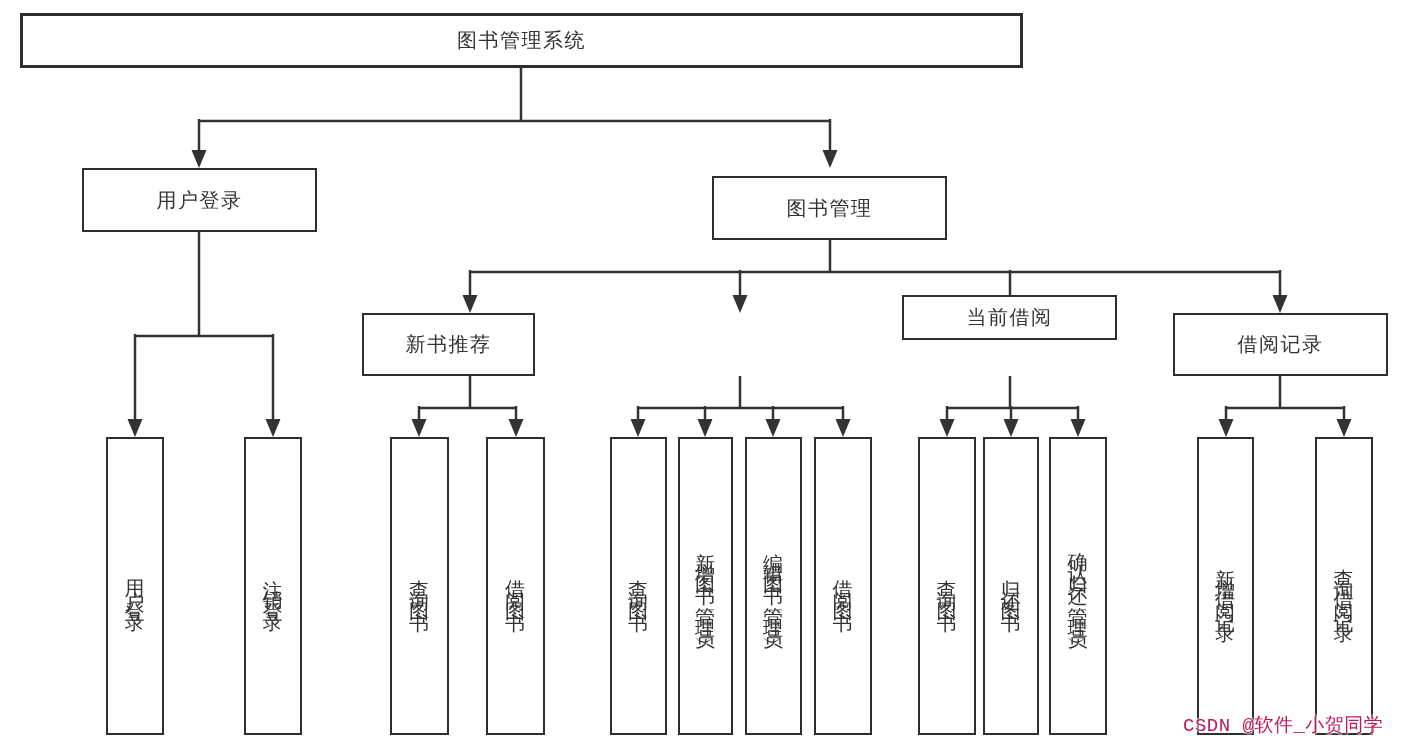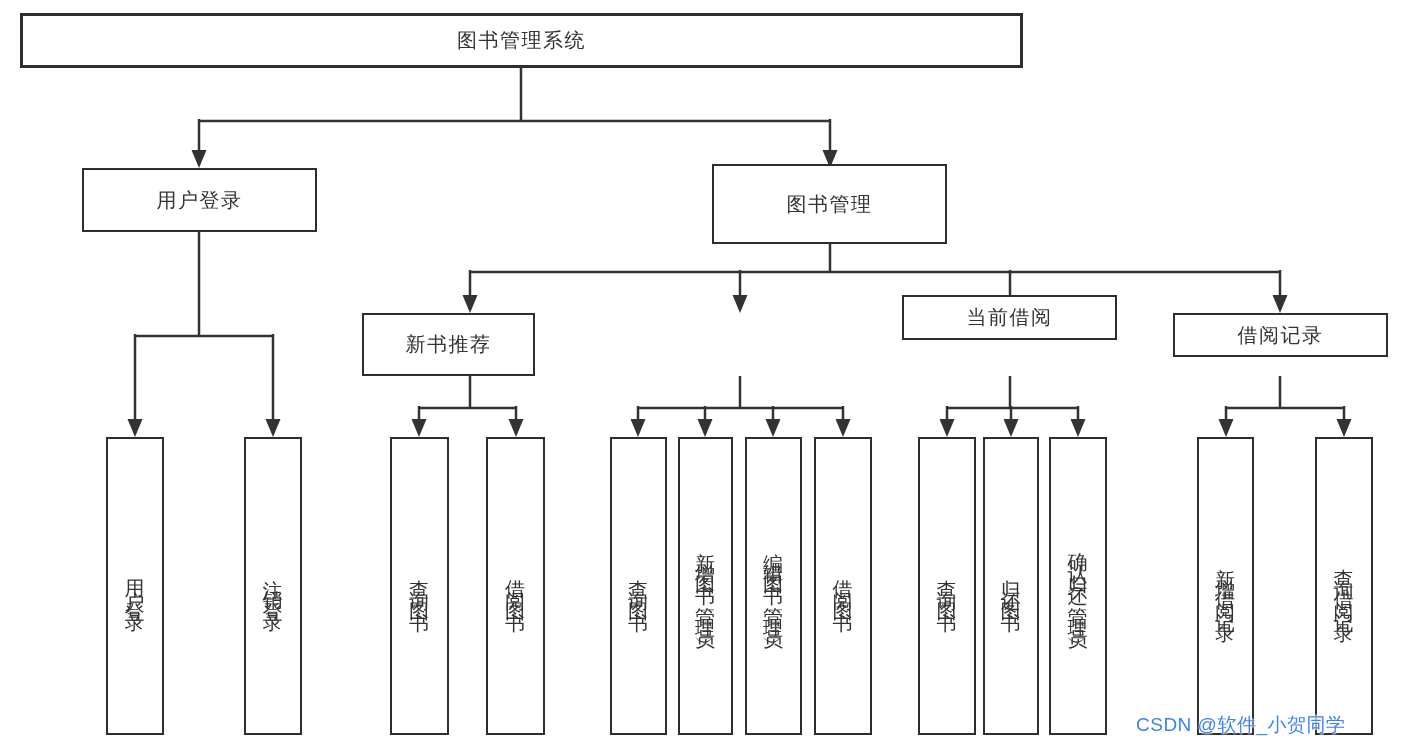--- a/index.html
+++ b/index.html
@@ -51,28 +51,29 @@
   }
   .node.v span {
     writing-mode: vertical-rl;
     font-size: 20px;
     letter-spacing: 11px;
     line-height: 1;
     white-space: nowrap;
   }
   .watermark {
     position: absolute;
-    left: 1136px;
+    left: 1183px;
     top: 712px;
     z-index: 5;
     font-size: 19px;
     letter-spacing: 0.5px;
-    color: #3b82f6;
+    color: #be185d;
     white-space: nowrap;
     text-shadow: 0 1px 2px rgba(255,255,255,0.95), 0 -1px 2px rgba(255,255,255,0.95), 1px 0 2px rgba(255,255,255,0.95);
+    font-family: Liberation Mono, monospace;
   }
 </style>
 </head>
 <body>
 
 <div class="canvas">
   <svg class="connector-layer" viewBox="0 0 1405 747" xmlns="http://www.w3.org/2000/svg">
       <line x1="521" y1="68" x2="521" y2="121" stroke="#333333" stroke-width="2.5"></line>
       <line x1="199" y1="121" x2="830" y2="121" stroke="#333333" stroke-width="2.5"></line>
       <line x1="199" y1="119" x2="199" y2="164" stroke="#333333" stroke-width="2.5"></line>
@@ -126,30 +127,30 @@
       <polygon points="1226,437 1218.5,419 1233.5,419" fill="#333333"></polygon>
       <polygon points="1344,437 1336.5,419 1351.5,419" fill="#333333"></polygon>
     </svg>
   <div class="node-layer">
       <div class="node h root" style="left: 20px; top: 13px; width: 1003px; height: 55px;">
         <span>图书管理系统</span>
       </div>
       <div class="node h" style="left: 82px; top: 168px; width: 235px; height: 64px;">
         <span>用户登录</span>
       </div>
-      <div class="node h" style="left: 712px; top: 164px; width: 235px; height: 80px;">
+      <div class="node h" style="left: 712px; top: 176px; width: 235px; height: 64px;">
         <span>图书管理</span>
       </div>
       <div class="node h" style="left: 362px; top: 313px; width: 173px; height: 63px;">
         <span>新书推荐</span>
       </div>
       <div class="node h" style="left: 902px; top: 295px; width: 215px; height: 45px;">
         <span>当前借阅</span>
       </div>
-      <div class="node h" style="left: 1173px; top: 313px; width: 215px; height: 44px;">
+      <div class="node h" style="left: 1173px; top: 313px; width: 215px; height: 63px;">
         <span>借阅记录</span>
       </div>
       <div class="node v" style="left: 106px; top: 437px; width: 58px; height: 298px;">
         <span>用户登录</span>
       </div>
       <div class="node v" style="left: 244px; top: 437px; width: 58px; height: 298px;">
         <span>注销登录</span>
       </div>
       <div class="node v" style="left: 390px; top: 437px; width: 59px; height: 298px;">
         <span>查询图书</span>

